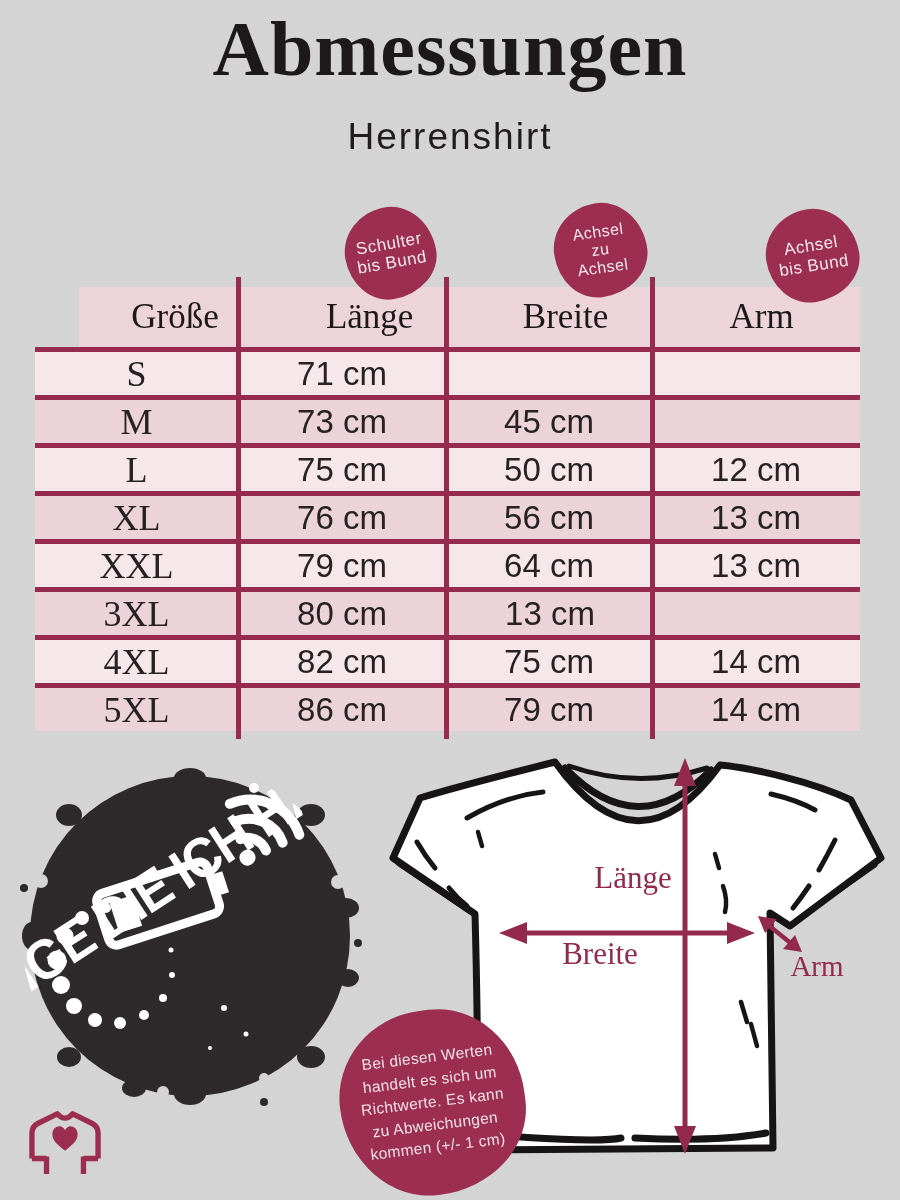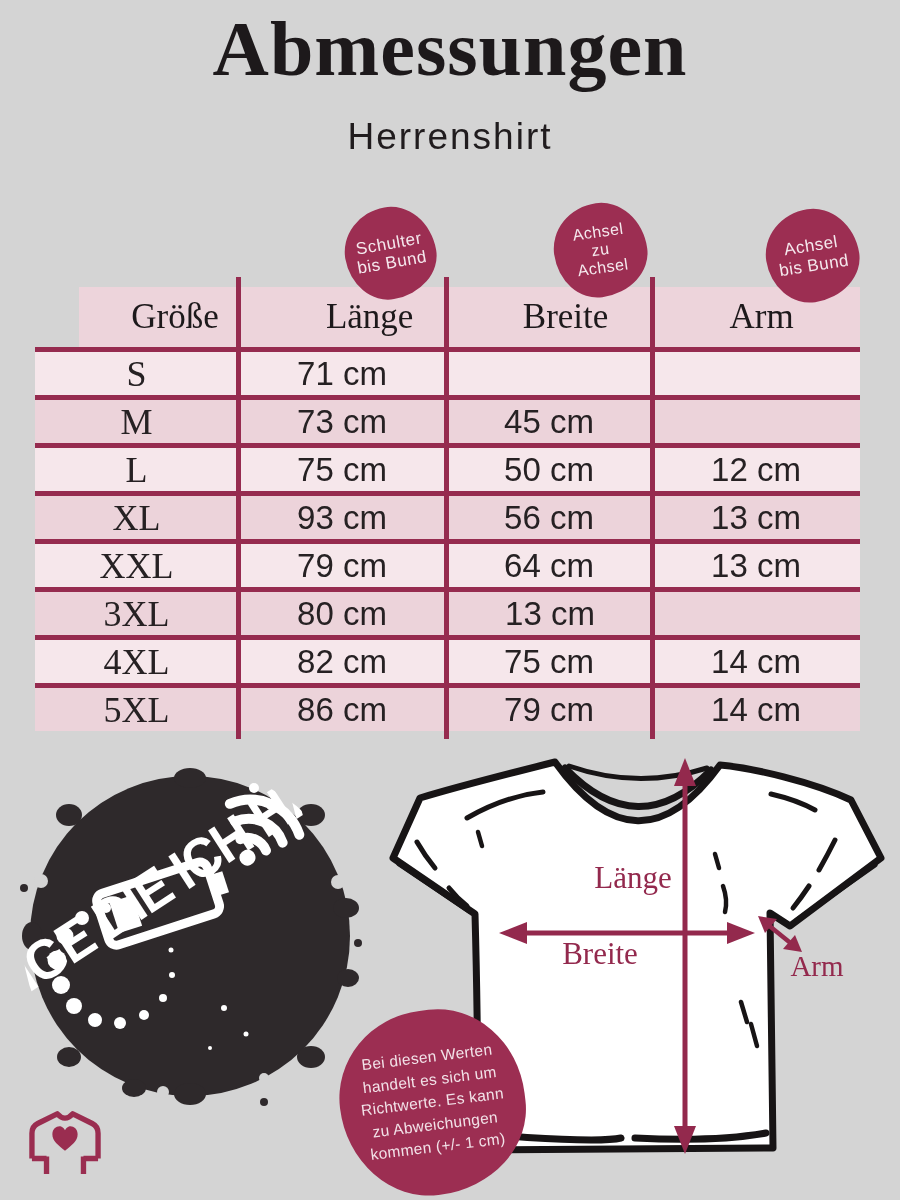--- a/index.html
+++ b/index.html
@@ -93,21 +93,21 @@
     <div class="t-cell c2">45 cm</div>
   </div>
   <div class="t-row rowlight">
     <div class="t-cell c0 size">L</div>
     <div class="t-cell c1">75 cm</div>
     <div class="t-cell c2">50 cm</div>
     <div class="t-cell c3">12 cm</div>
   </div>
   <div class="t-row rowdark">
     <div class="t-cell c0 size">XL</div>
-    <div class="t-cell c1">93 cm</div>
+    <div class="t-cell c1">76 cm</div>
     <div class="t-cell c2">56 cm</div>
     <div class="t-cell c3">13 cm</div>
   </div>
   <div class="t-row rowlight">
     <div class="t-cell c0 size">XXL</div>
     <div class="t-cell c1">79 cm</div>
     <div class="t-cell c2">64 cm</div>
     <div class="t-cell c3">13 cm</div>
   </div>
   <div class="t-row rowdark">

